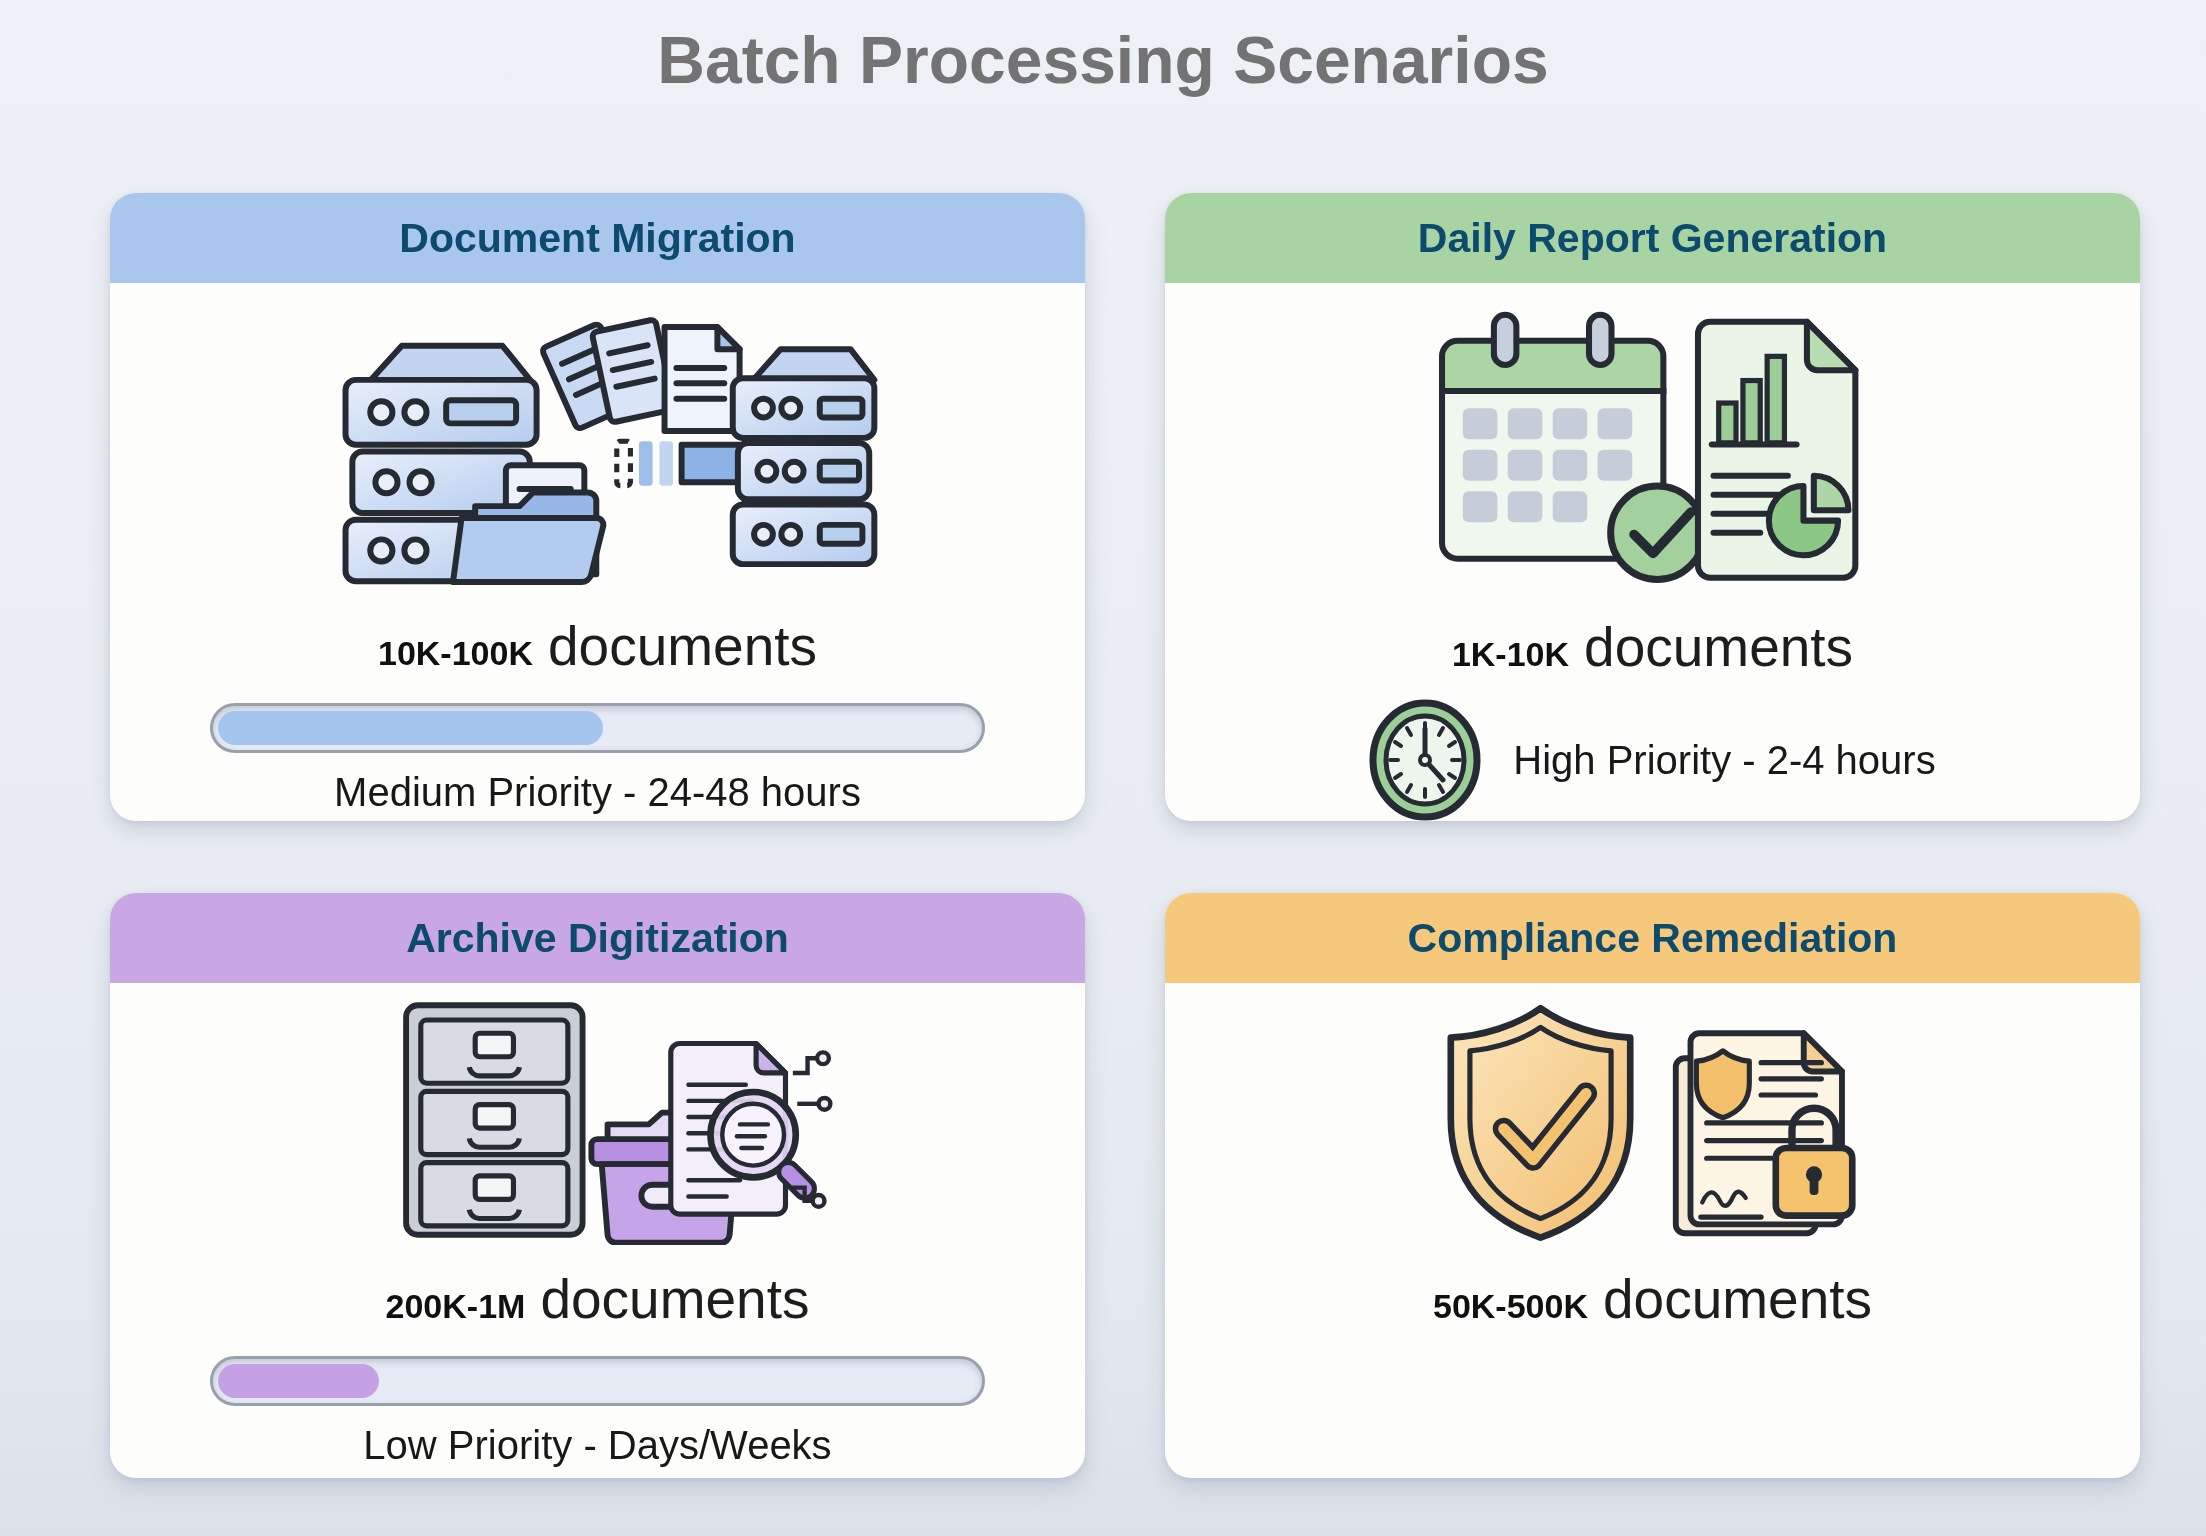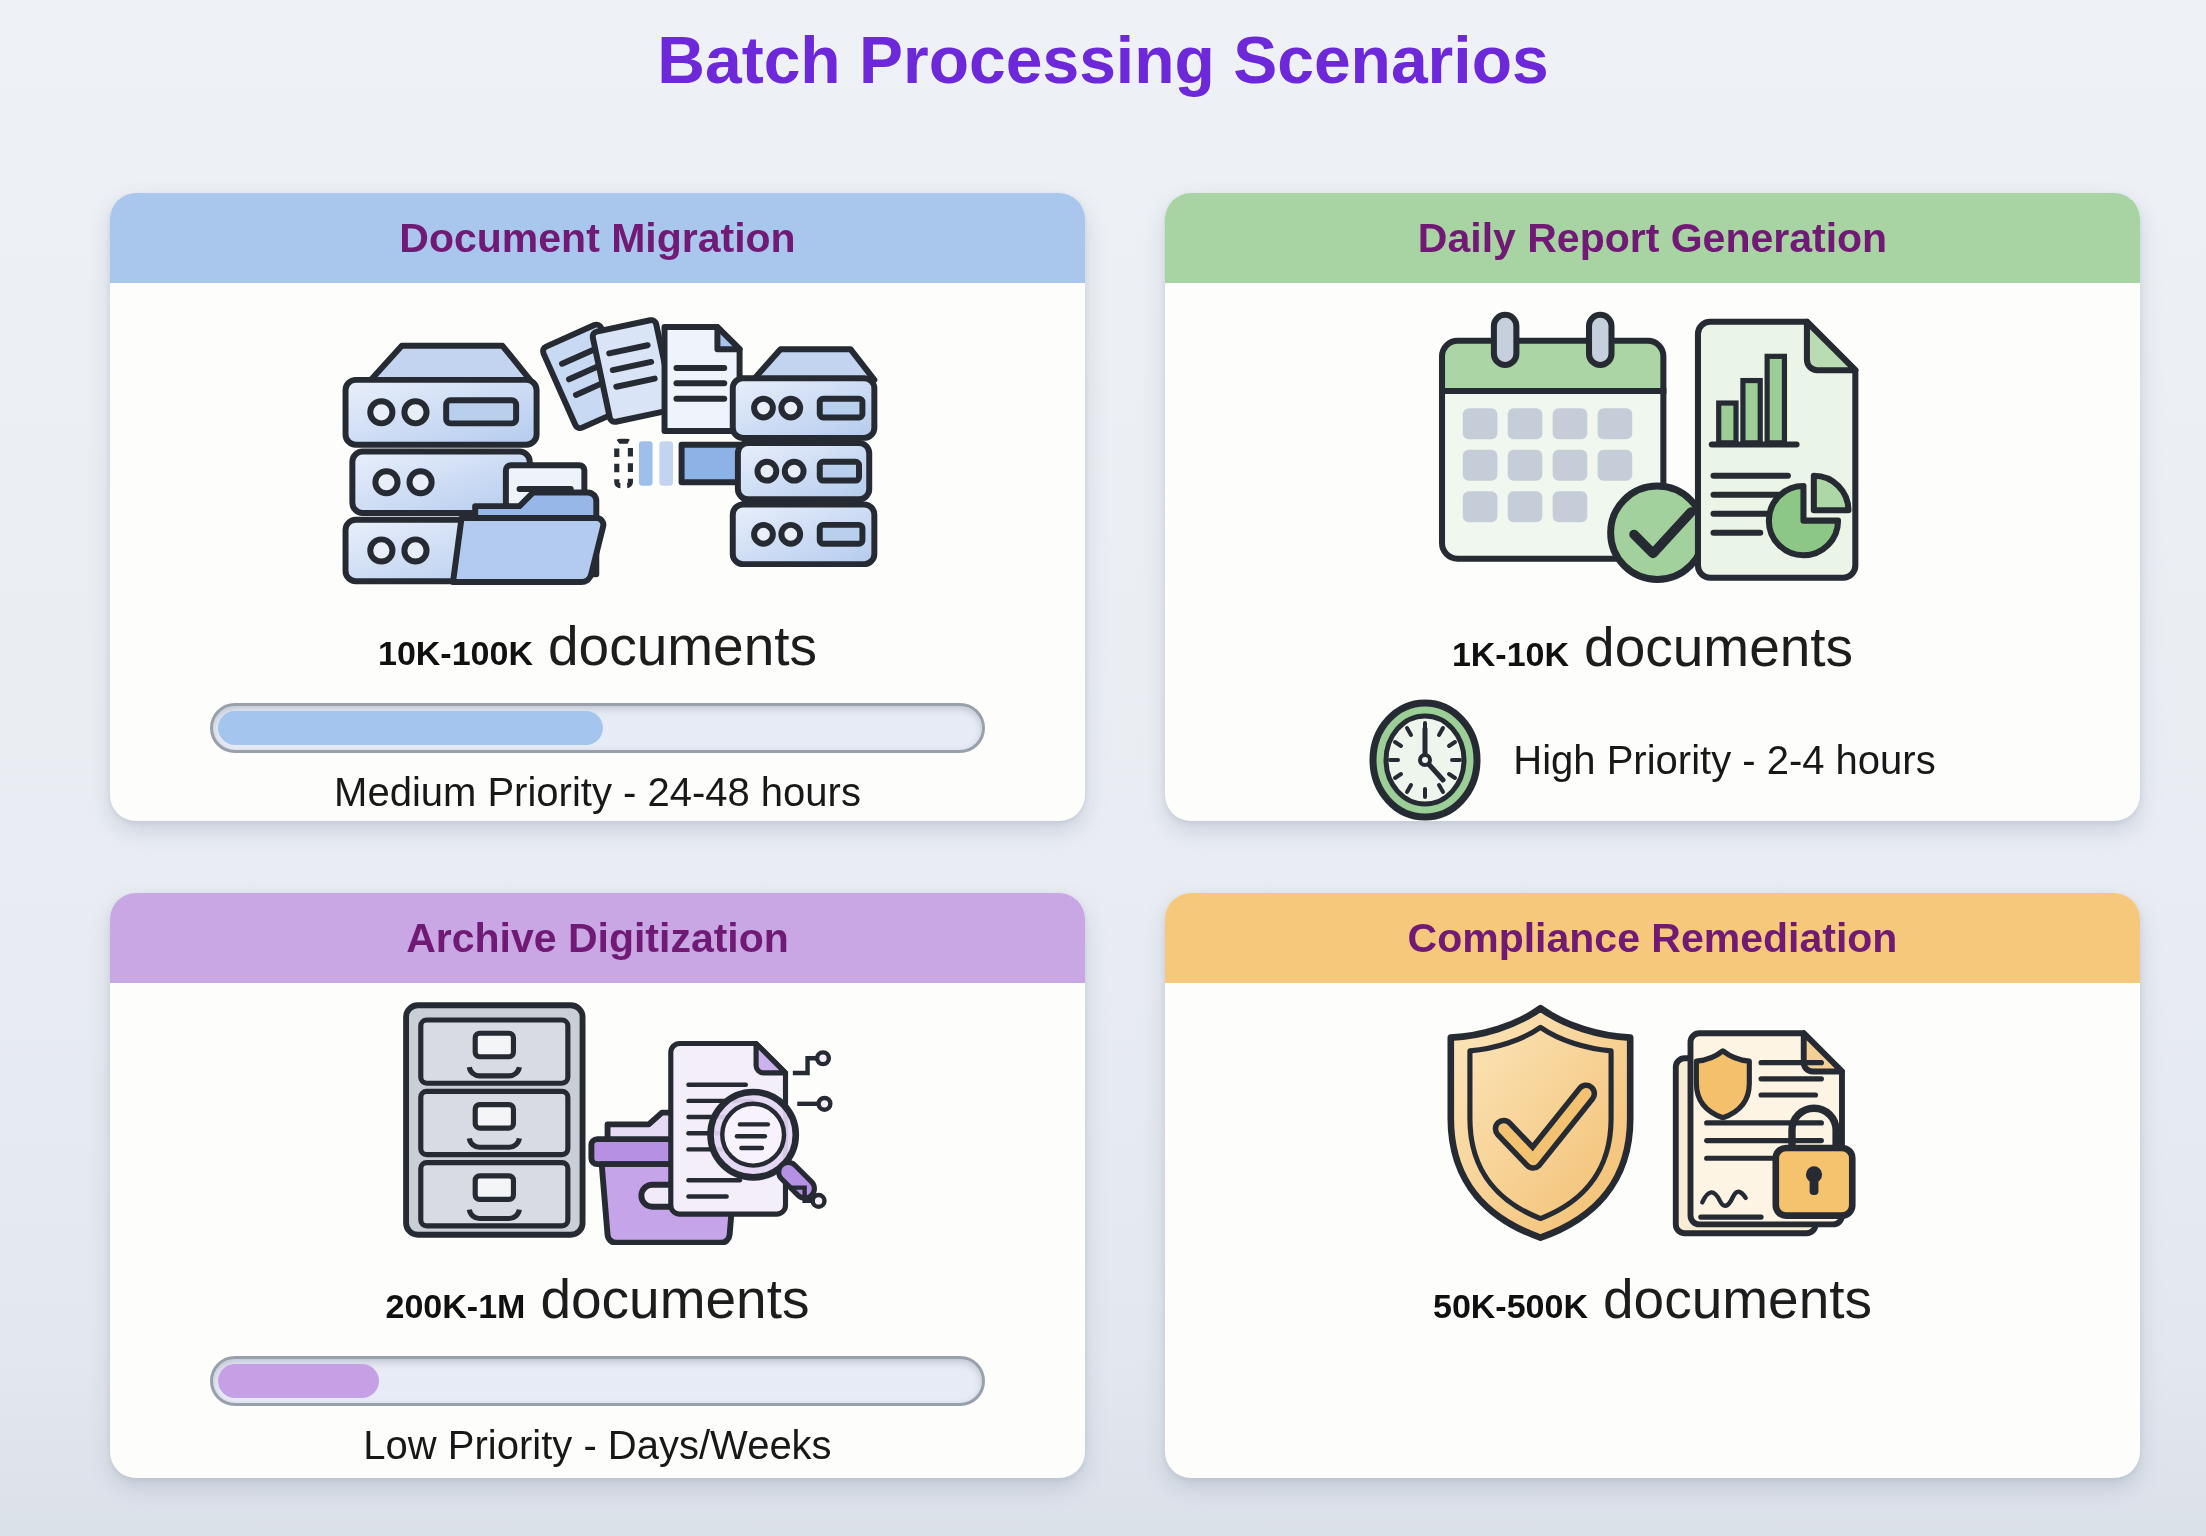--- a/index.html
+++ b/index.html
@@ -6,40 +6,40 @@
   html,body { width:2206px; height:1536px; }
   body {
     position:relative;
     overflow:hidden;
     background:linear-gradient(180deg,#eef1f6 0%,#e9edf3 55%,#e3e8ef 88%,#dbe1e9 100%);
     font-family:"Liberation Sans", sans-serif;
     color:#151515;
   }
   .page-title {
     position:absolute; top:22px; left:0; width:100%;
-    text-align:center; font-size:66px; font-weight:700; color:#6d28d9;
+    text-align:center; font-size:66px; font-weight:700; color:#737373;
   }
   .cards-grid {
     position:absolute; left:110px; top:193px;
     display:grid;
     grid-template-columns:975px 975px;
     grid-template-rows:628px 585px;
     column-gap:80px; row-gap:72px;
   }
   .card {
     background:#fdfdfb;
     border-radius:26px;
     box-shadow:0 10px 22px rgba(100,115,140,0.22), 0 2px 5px rgba(100,115,140,0.12);
     display:flex; flex-direction:column; align-items:center;
   }
   .card-header {
     width:100%; height:90px; flex:0 0 90px;
     border-radius:26px 26px 0 0;
     display:flex; align-items:center; justify-content:center;
-    font-size:41px; font-weight:700; color:#701a75;
+    font-size:41px; font-weight:700; color:#0c4a6e;
   }
   .illustration { display:block; }
   .ill-row1 { margin-top:15px; }
   .ill-row2 { margin-top:12px; }
   .range-line { display:flex; align-items:baseline; gap:15px; }
   .range-line .range-value { font-size:34px; font-weight:700; color:#101010; }
   .range-line .range-unit { font-size:55px; font-weight:400; color:#1d1d1d; }
   .mt-r1 { margin-top:26px; }
   .mt-r2 { margin-top:22px; }
   .progress-track {

